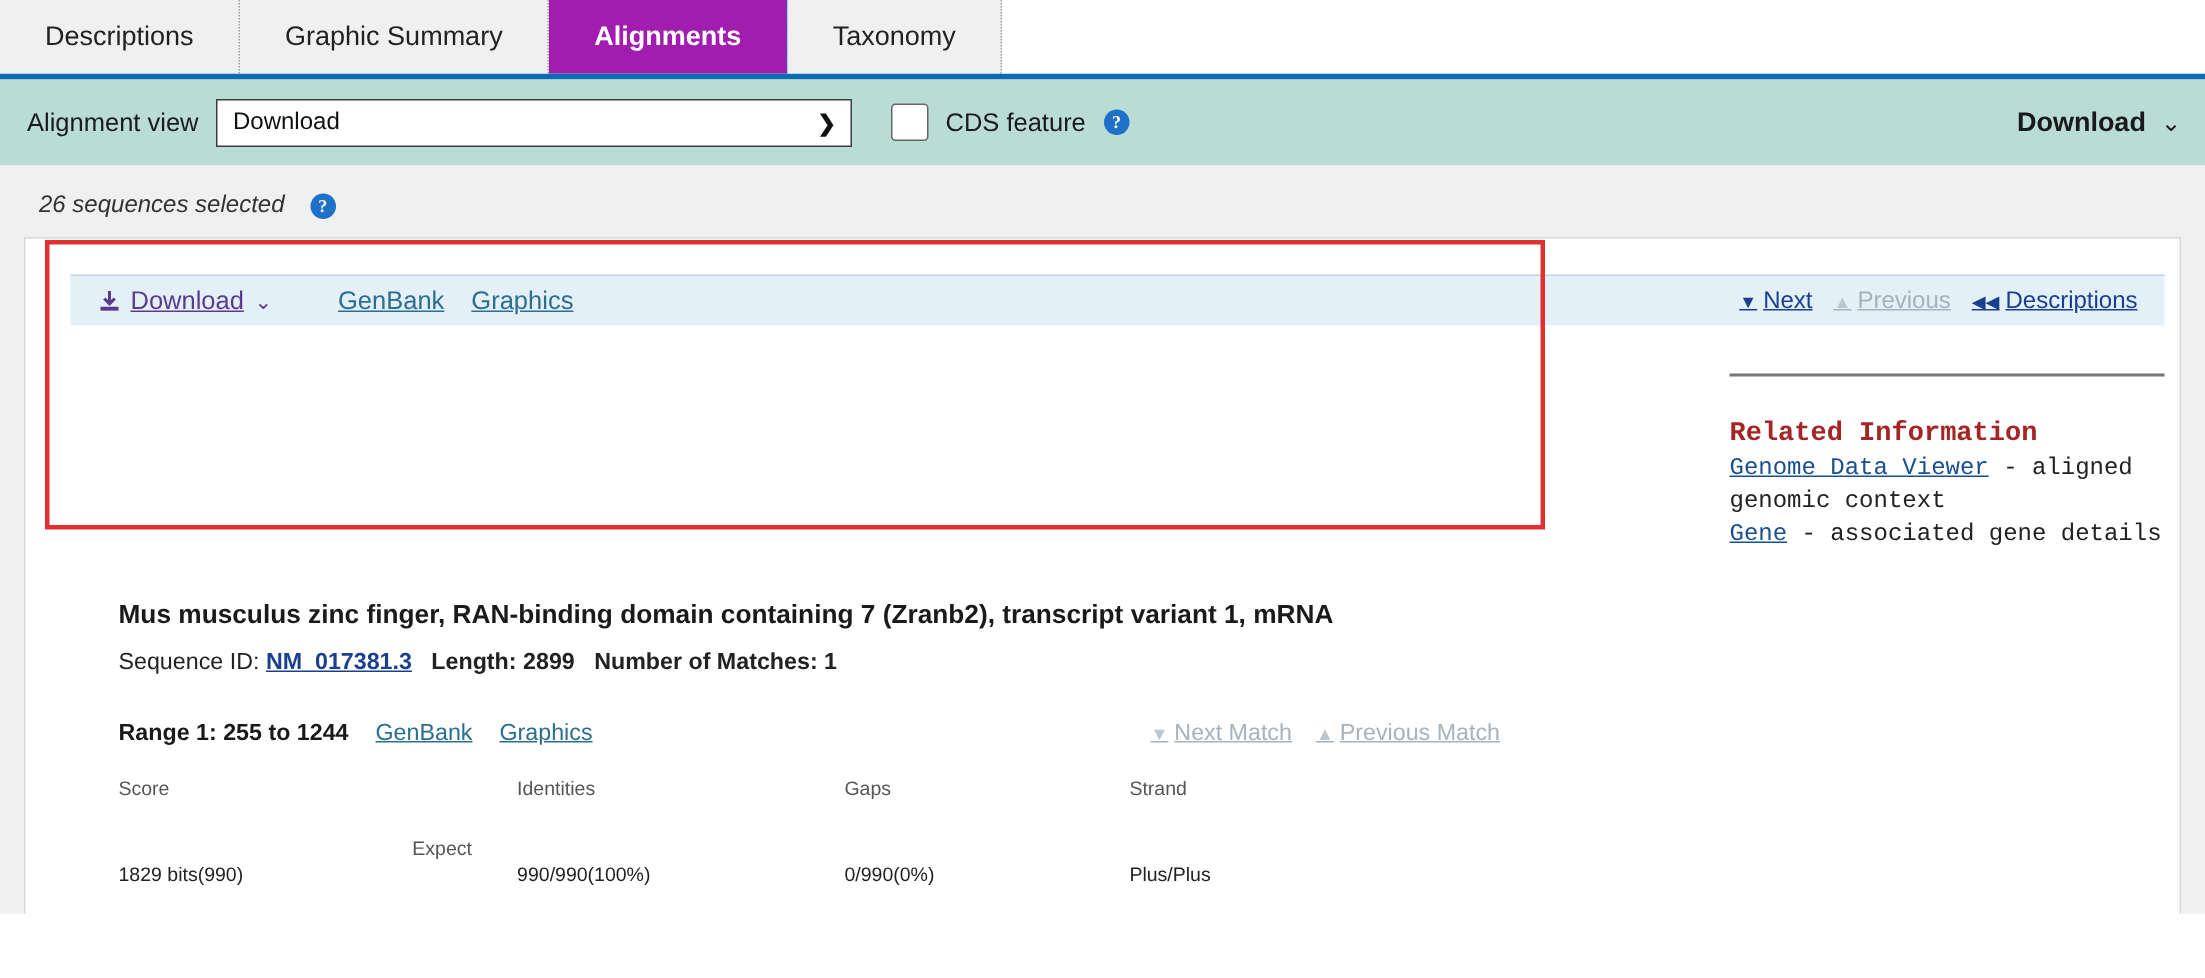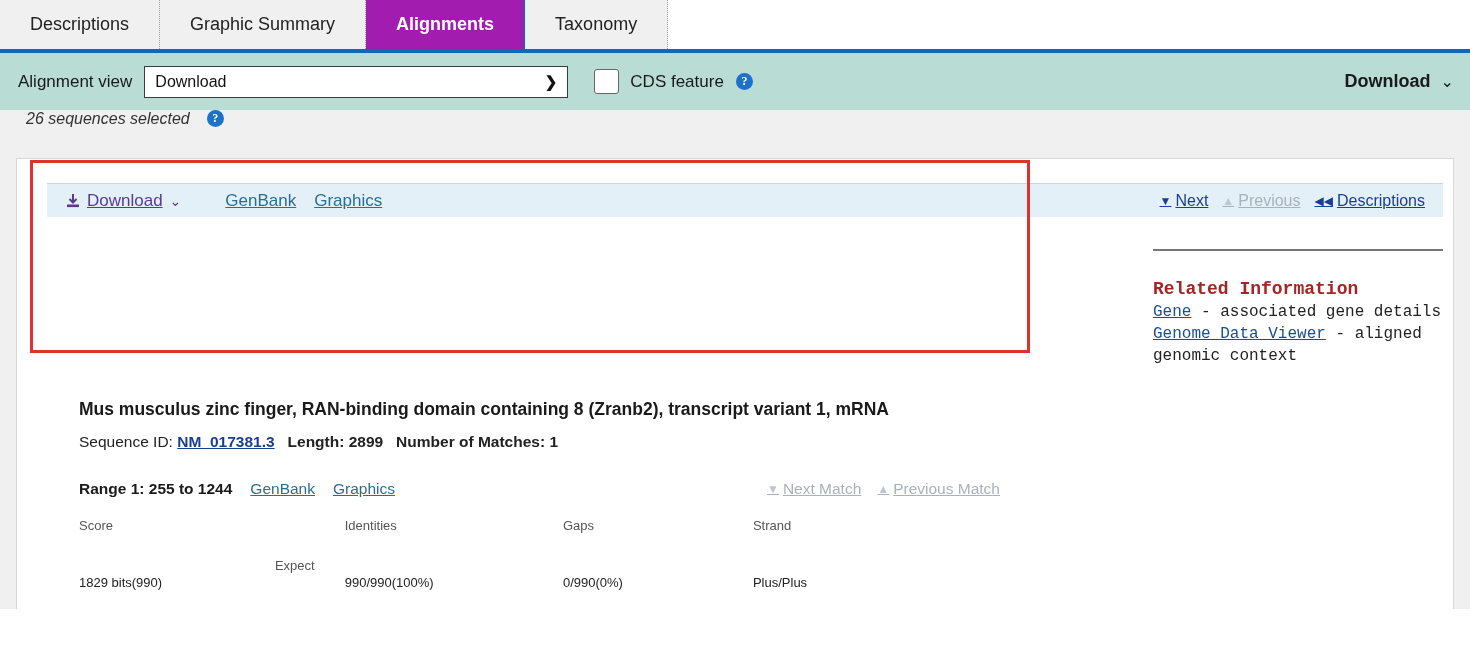--- a/index.html
+++ b/index.html
@@ -133,21 +133,21 @@
     margin-left: 10px;
     font-weight: normal;
     font-size: 16px;
   }
 
   
   .selnote {
     height: 36px;
     background: #f0f0f0;
     display: flex;
-    align-items: flex-start;
+    align-items: flex-end;
     padding-left: 26px;
     box-sizing: border-box;
   }
   .selnote-text {
     font-style: italic;
     font-size: 16px;
     color: #333333;
   }
   .selnote .help-icon { margin-left: 17px; }
 
@@ -431,21 +431,21 @@
             <span class="arr">▲</span>
             <span>Previous</span>
           </div>
           <div class="nav-item nav-active">
             <span class="arr">◀◀</span>
             <span>Descriptions</span>
           </div>
         </div>
       </div>
 
-      <div class="hit-title">Mus musculus zinc finger, RAN-binding domain containing 8 (Zranb2), transcript variant 1, mRNA</div>
+      <div class="hit-title">Mus musculus zinc finger, RAN-binding domain containing 7 (Zranb2), transcript variant 1, mRNA</div>
 
       <div class="hit-meta">
         <span>Sequence ID:</span>
         <span class="acc-link">NM_017381.3</span>
         &nbsp;&nbsp;<b>Length:</b>
         <b>2899</b>
         &nbsp;&nbsp;<b>Number of Matches:</b>
         <b>1</b>
       </div>
 
@@ -486,25 +486,25 @@
       <div class="aln-block" style="top:417px">
         
         
         
       </div>
 
       <div class="side">
         <div class="side-rule"></div>
         <div class="side-title">Related Information</div>
         <div class="side-line">
+          <span class="side-link">Genome Data Viewer</span><span> - aligned genomic context</span>
+        </div>
+        <div class="side-line">
           <span class="side-link">Gene</span><span> - associated gene details</span>
         </div>
-        <div class="side-line">
-          <span class="side-link">Genome Data Viewer</span><span> - aligned genomic context</span>
-        </div>
       </div>
 
     </div>
   </div>
 
 </div>
 
 <div class="redbox"></div>
 
 </body></html>

